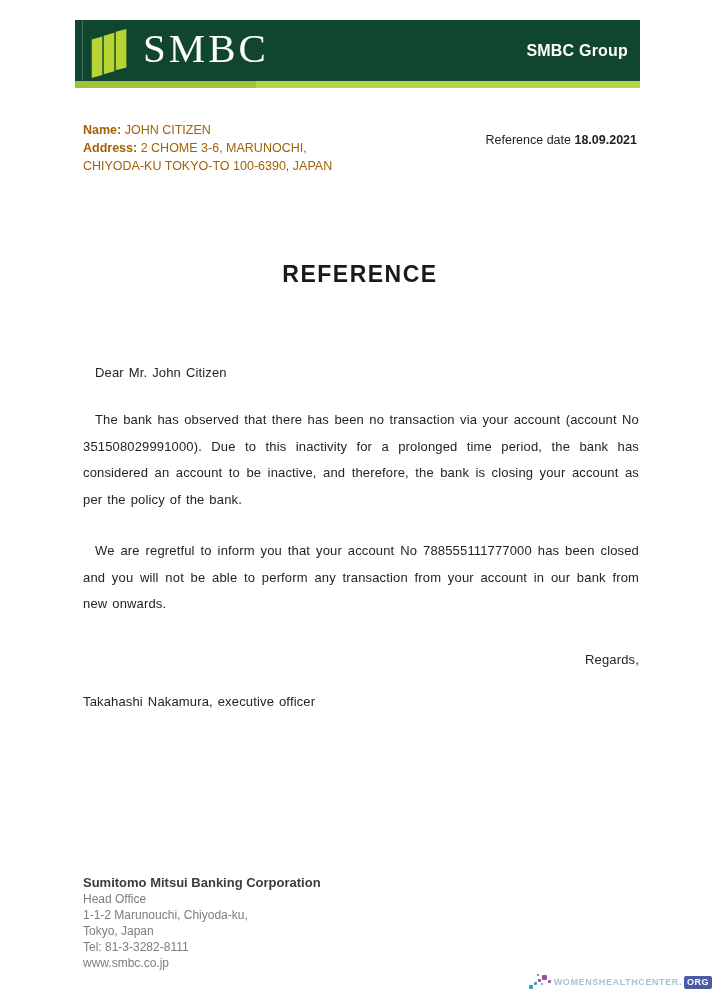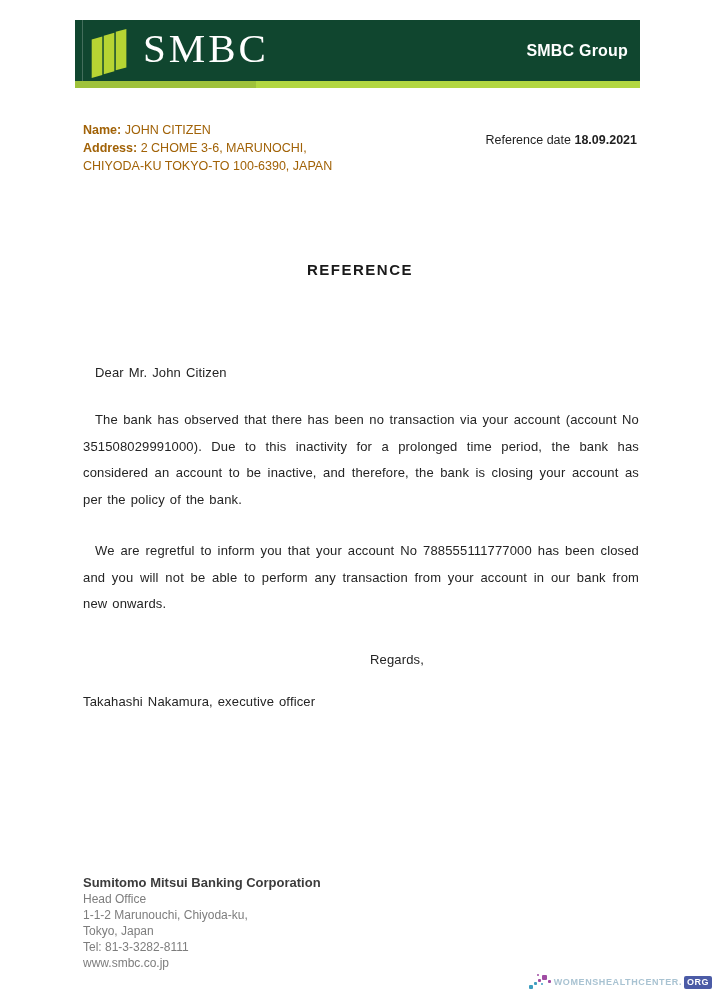--- a/index.html
+++ b/index.html
@@ -83,42 +83,42 @@
     color: #1f1f1f;
     white-space: nowrap;
   }
 
   
   #letter-title {
     position: absolute;
     left: 0; top: 261px;
     width: 720px;
     text-align: center;
-    font-size: 15px;
+    font-size: 23px;
     font-weight: bold;
     letter-spacing: 1.5px;
     color: #1a1a1a;
   }
 
   
   .body-text {
     position: absolute;
     left: 83px;
     width: 556px;
     font-size: 13px;
     line-height: 26.5px;
     color: #242424;
     text-align: justify;
     word-spacing: 1.2px;
     letter-spacing: 0.15px;
   }
   #salutation { top: 360px; text-indent: 12px; text-align: left; }
   #paragraph-1 { top: 407px; text-indent: 12px; }
   #paragraph-2 { top: 538px; text-indent: 12px; }
-  #closing     { top: 647px; text-align: center; margin-left: 36px; }
+  #closing     { top: 647px; text-align: right; }
   #signature   { top: 689px; text-align: left; }
 
   
   #footer-block {
     position: absolute;
     left: 83px; top: 874px;
     font-size: 12px;
     line-height: 16px;
     color: #7d7d7d;
   }

